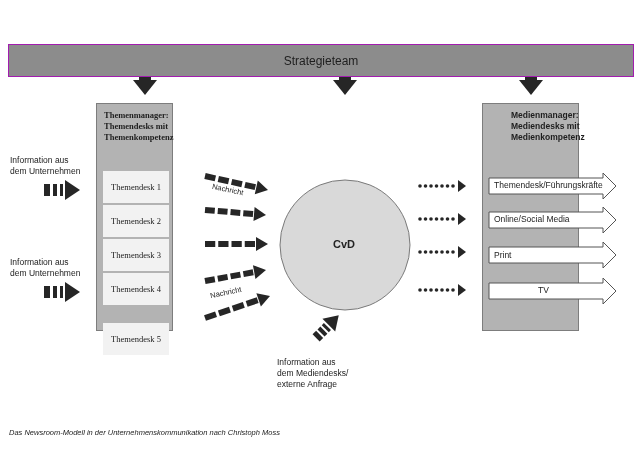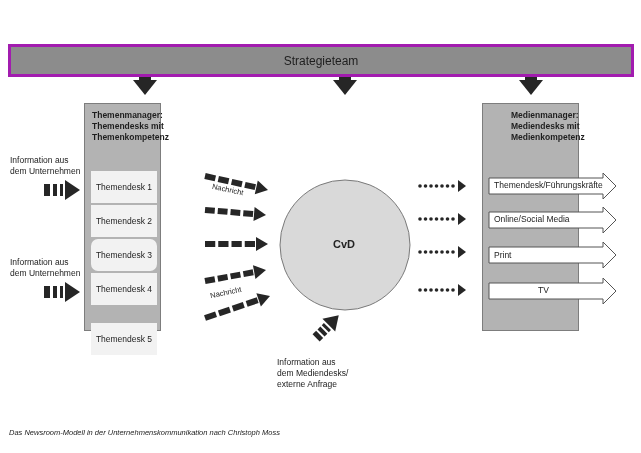--- a/index.html
+++ b/index.html
@@ -1,19 +1,19 @@
 <!DOCTYPE html>
 <html><head>
 <meta charset="utf-8">
 <style>
   html, body { margin: 0; padding: 0; background: #ffffff; }
   body { width: 641px; height: 453px; position: relative; overflow: hidden; font-family: "Liberation Sans", sans-serif; color: #222; }
   .abs { position: absolute; }
   #diagram-svg { position: absolute; left: 0; top: 0; }
-  .banner { left: 8px; top: 44px; width: 626px; height: 33px; background: #8c8c8c; border: 3px solid #a21caf; display: flex; align-items: center; justify-content: center; font-size: 12px; color: #1e1e1e; box-sizing: border-box; }
+  .banner { left: 8px; top: 44px; width: 626px; height: 33px; background: #8c8c8c; border: 1px solid #a21caf; display: flex; align-items: center; justify-content: center; font-size: 12px; color: #1e1e1e; box-sizing: border-box; }
   .panel { background: #b3b3b3; border: 1px solid #7d7d7d; box-sizing: border-box; }
   .panel-title { font-size: 8.5px; font-weight: bold; line-height: 11px; color: #1e1e1e; }
   .desk { background: #f2f2f2; width: 66px; height: 32px; font-size: 8.5px; display: flex; align-items: center; justify-content: center; color: #222; }
   .small-text { font-size: 8.5px; line-height: 11px; color: #222; }
   .caption { font-size: 7.5px; font-style: italic; color: #222; }
   .cvd { font-size: 11px; font-weight: bold; color: #222; }
   .out-label { font-size: 8.5px; color: #222; }
 </style>
 </head>
 <body>
@@ -135,29 +135,29 @@
         <polygon points="458,284 458,296 466,290" fill="#262626"></polygon>
       </g>
     </g>
 
 </svg>
 
 <div class="abs banner">
   <span>Strategieteam</span>
 </div>
 
-<div class="abs panel" style="left:84px; top:103px; width:77px; height:228px;">
+<div class="abs panel" style="left:96px; top:103px; width:77px; height:228px;font-family:Liberation Serif, serif;">
   <div class="abs panel-title" style="left:7px; top:6px;">
     <div>Themenmanager:</div>
     <div>Themendesks mit</div>
     <div>Themenkompetenz</div>
   </div>
   <div class="abs desk" style="left:6px; top:67px;">Themendesk 1</div>
   <div class="abs desk" style="left:6px; top:101px;">Themendesk 2</div>
-  <div class="abs desk" style="left:6px; top:135px;border-radius:7px;">Themendesk 3</div>
+  <div class="abs desk" style="left:6px; top:135px;">Themendesk 3</div>
   <div class="abs desk" style="left:6px; top:169px;text-align:right;">Themendesk 4</div>
   <div class="abs desk" style="left:6px; top:203px;margin-top:16px;">Themendesk 5</div>
 </div>
 
 <div class="abs panel" style="left:482px; top:103px; width:97px; height:228px;">
   <div class="abs panel-title" style="left:20px; top:6px;margin-left:8px;">
     <div>Medienmanager:</div>
     <div>Mediendesks mit</div>
     <div>Medienkompetenz</div>
   </div>

